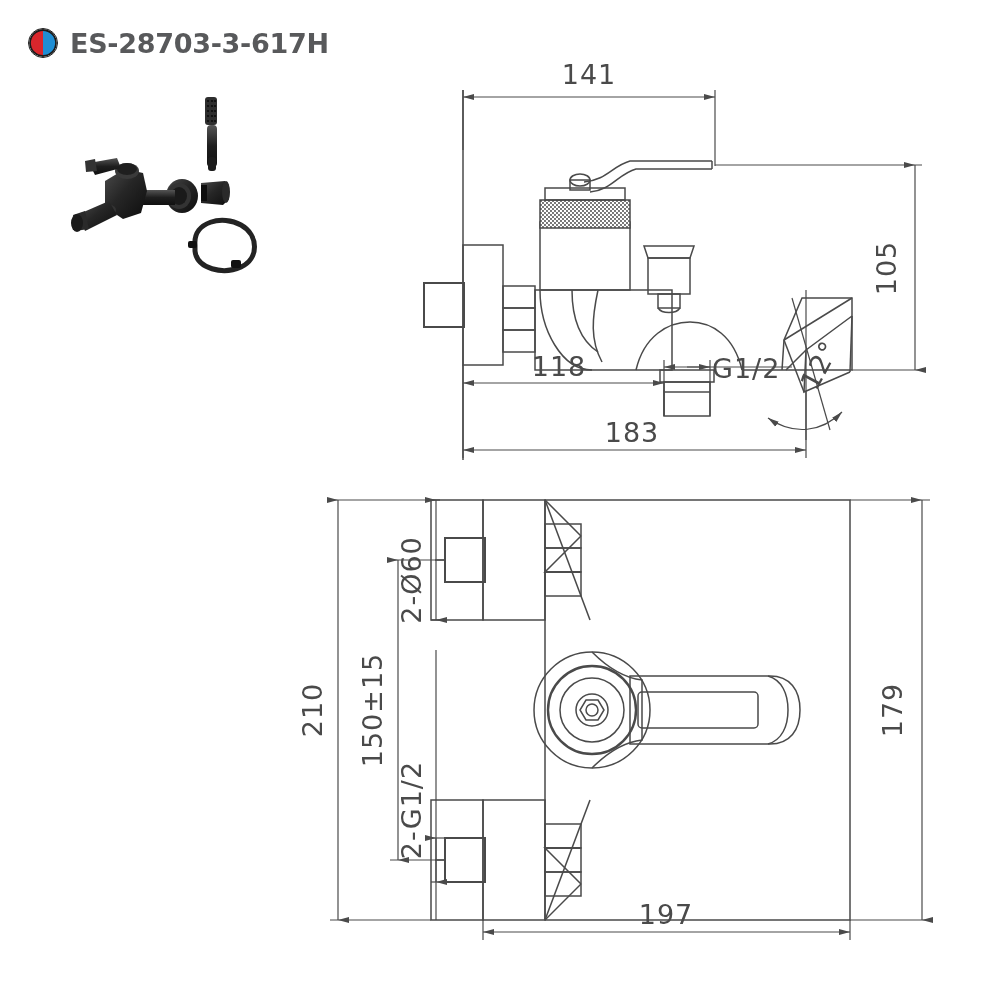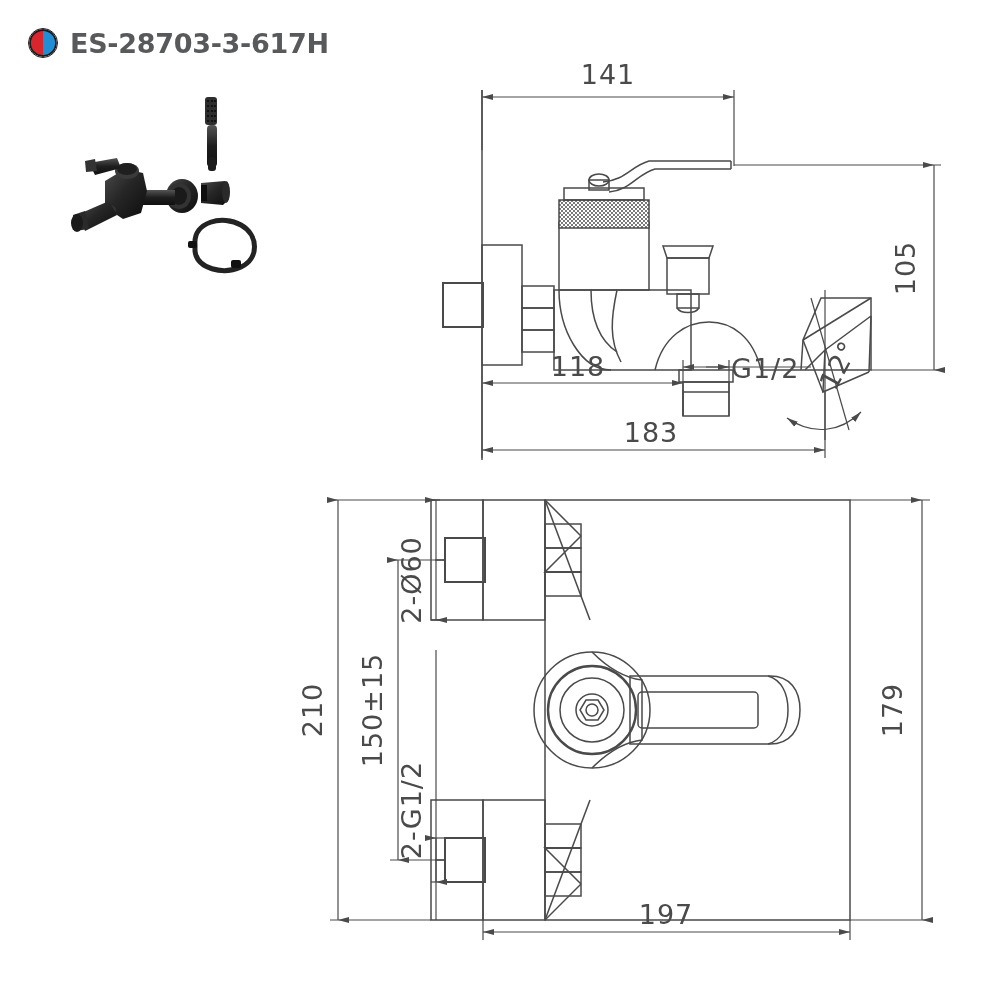--- a/index.html
+++ b/index.html
@@ -54,21 +54,21 @@
     left: 55px;
     top: 95px;
     width: 230px;
     height: 200px;
   }
 
   
   .drawing {
     position: absolute;
   }
-  #front-view-drawing { left: 431px; top: 40px; width: 560px; height: 440px; }
+  #front-view-drawing { left: 412px; top: 40px; width: 560px; height: 440px; }
   #top-view-drawing   { left: 290px; top: 480px; width: 700px; height: 470px; }
 
   .drawing svg { display: block; }
 
   
   .dimtext {
     font-family: "DejaVu Sans", sans-serif;
     font-size: 27px;
     fill: #4a4a4a;
     letter-spacing: 1px;

